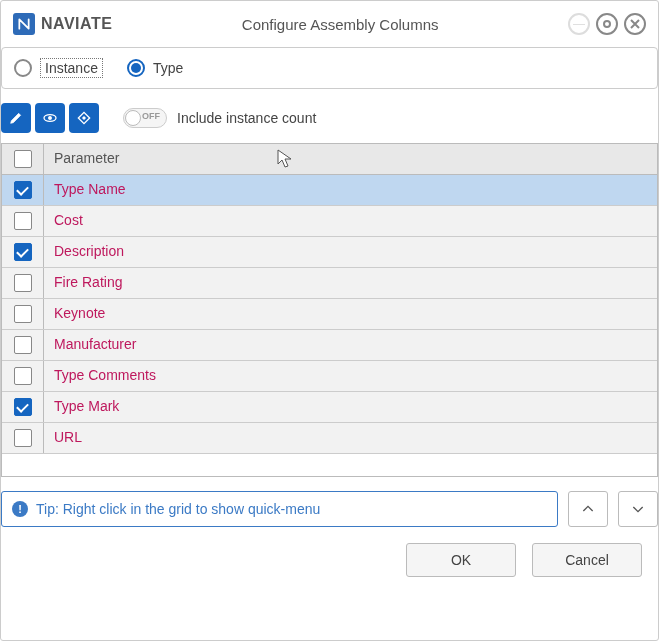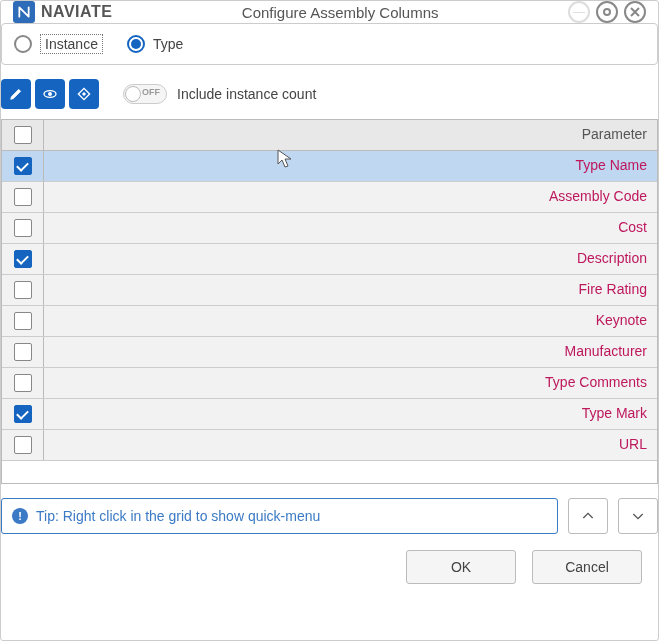--- a/index.html
+++ b/index.html
@@ -1,18 +1,18 @@
 <!DOCTYPE html>
 <html><head>
 <meta charset="utf-8">
 <style>
 * { box-sizing: border-box; margin:0; padding:0; }
 body { font-family: "Segoe UI", Arial, sans-serif; font-size:14px; color:#444; background:#fff; width:659px; height:641px; overflow:hidden; }
 .window { border:1px solid #ccc; width:659px; height:641px; position:relative; border-radius:3px; }
-.titlebar { display:flex; align-items:center; padding:0 12px; }
+.titlebar { display:flex; align-items:center; padding:12px 12px; }
 .logo { display:flex; align-items:center; gap:6px; }
 .logo-icon { width:22px; height:22px; background:#2e6bb8; border-radius:3px; display:flex; align-items:center; justify-content:center; }
 .logo-icon svg { width:14px; height:14px; }
 .logo-text { font-weight:600; font-size:16px; color:#555; letter-spacing:0.5px; }
 .title { flex:1; text-align:center; font-size:15px; color:#555; }
 .winbtns { display:flex; gap:6px; align-items:center; }
 .winbtn { width:22px; height:22px; border:2px solid #888; border-radius:50%; display:flex; align-items:center; justify-content:center; cursor:pointer; color:#888; font-size:12px; }
 .winbtn.min { border-color:#ddd; color:#ddd; }
 .content { padding:0 0; }
 .radiobar { border:1px solid #ccc; border-radius:4px; padding:10px 12px; display:flex; gap:24px; align-items:center; margin-bottom:14px; }
@@ -24,21 +24,21 @@
 .toolbar { display:flex; align-items:center; gap:4px; margin-bottom:10px; }
 .tbtn { width:30px; height:30px; background:#1565c0; border-radius:4px; display:flex; align-items:center; justify-content:center; cursor:pointer; }
 .tbtn svg { width:16px; height:16px; stroke:#fff; fill:#fff; }
 .toggle { margin-left:20px; display:flex; align-items:center; gap:10px; }
 .switch { width:44px; height:20px; border:1px solid #ccc; border-radius:10px; position:relative; background:#f5f5f5; cursor:pointer; }
 .switch-knob { width:16px; height:16px; background:#fff; border:1px solid #bbb; border-radius:50%; position:absolute; left:1px; top:1px; }
 .switch-label { position:absolute; right:6px; top:2px; font-size:9px; color:#999; font-weight:600; }
 .grid { border:1px solid #bbb; }
 .grid-header { display:flex; background:#e8e8e8; border-bottom:1px solid #bbb; }
 .col-check { width:42px; border-right:1px solid #bbb; display:flex; align-items:center; justify-content:center; padding:6px 0; }
-.col-param { flex:1; padding:6px 10px; color:#555;text-align:right; }
+.col-param { flex:1; padding:6px 10px; color:#555; }
 .grid-row { display:flex; border-bottom:1px solid #ccc; background:#f2f2f2; }
 .grid-row.selected { background:#bfd7f0; }
 .grid-row .col-param { color:#be185d; }
 .checkbox { width:18px; height:18px; border:1.5px solid #888; border-radius:2px; display:flex; align-items:center; justify-content:center; cursor:pointer; background:#fff; }
 .checkbox.checked { background:#1565c0; border-color:#1565c0; }
 .checkbox.checked::after { content:""; width:5px; height:9px; border:solid #fff; border-width:0 2px 2px 0; transform:rotate(45deg); margin-top:-2px; }
 .grid-footer { height:22px; background:#fff; }
 .cursor-img { position:absolute; left:276px; top:148px; pointer-events:none; }
 .tiprow { display:flex; gap:10px; margin-top:14px; align-items:stretch; }
 .tip { flex:1; border:1.5px solid #3b7ac5; border-radius:3px; padding:8px 10px; color:#3b7ac5; display:flex; align-items:center; gap:8px; }
@@ -131,26 +131,20 @@
           <div class="grid-row selected">
             <div class="col-check">
               <div class="checkbox checked"></div>
             </div>
             <div class="col-param">Type Name</div>
           </div>
           <div class="grid-row">
             <div class="col-check">
               <div class="checkbox"></div>
             </div>
-            <div class="col-param">Assembly Code</div>
-          </div>
-          <div class="grid-row">
-            <div class="col-check">
-              <div class="checkbox"></div>
-            </div>
             <div class="col-param">Cost</div>
           </div>
           <div class="grid-row">
             <div class="col-check">
               <div class="checkbox checked"></div>
             </div>
             <div class="col-param">Description</div>
           </div>
           <div class="grid-row">
             <div class="col-check">

